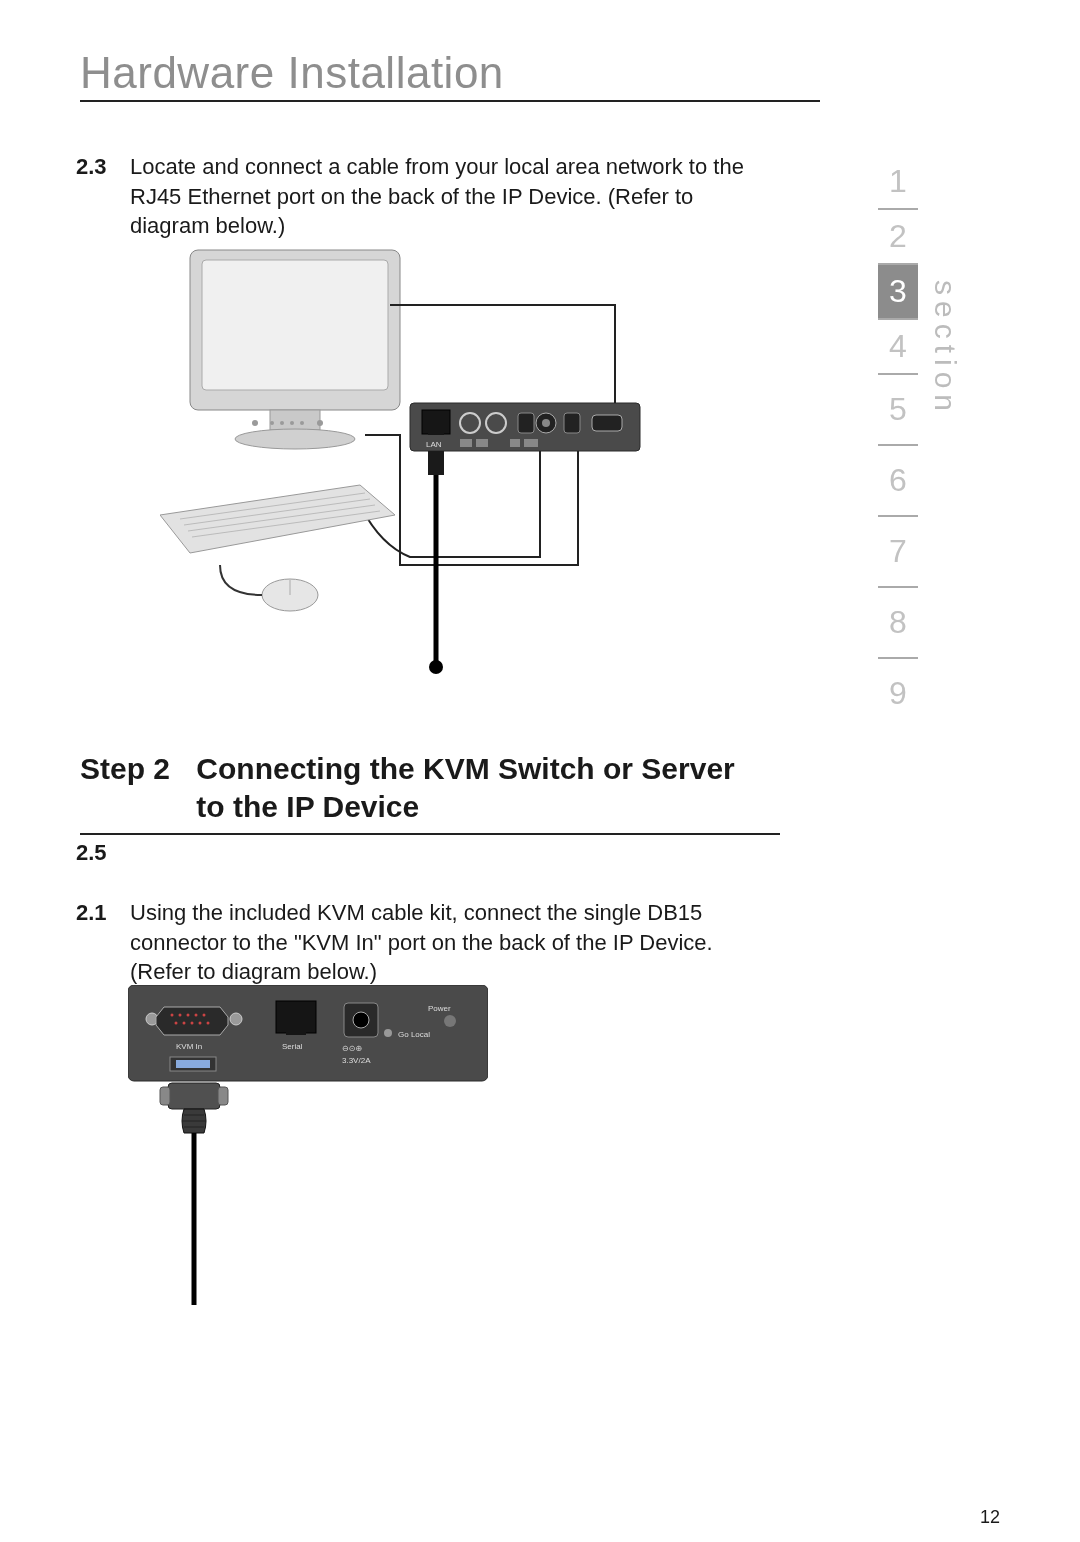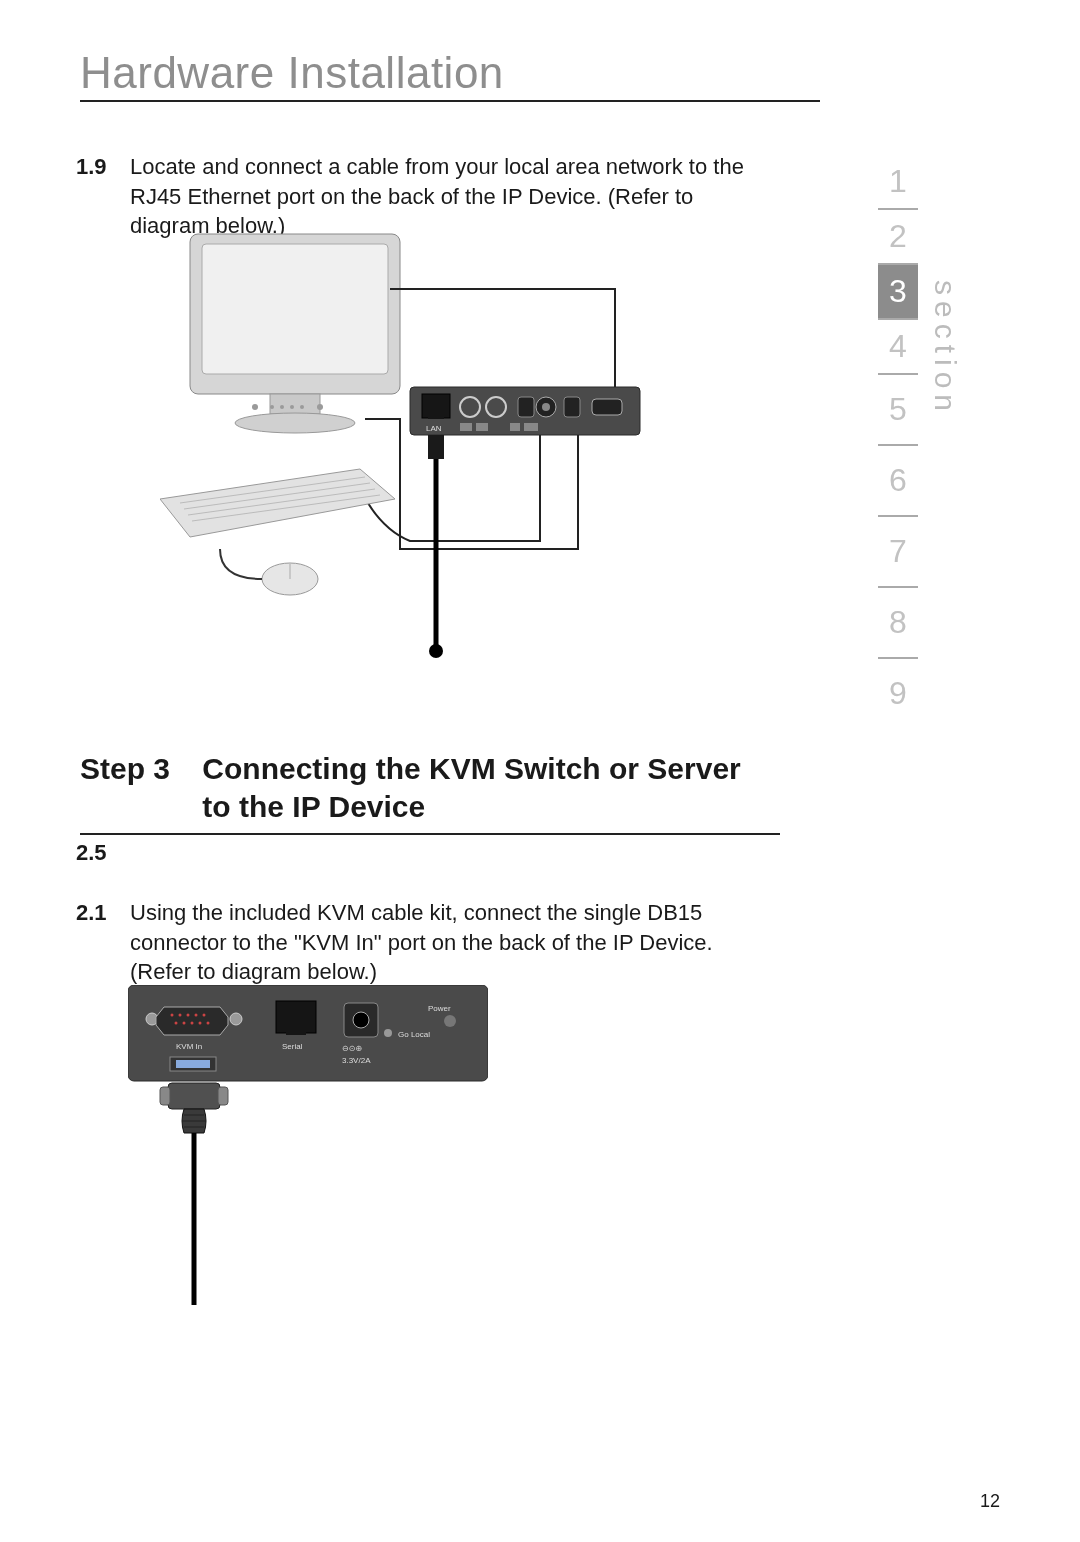--- a/index.html
+++ b/index.html
@@ -55,32 +55,32 @@
     left: var(--margin-x);
     top: 750px;
     width: 700px;
   }
   .step-heading {
     font-size: 30px;
     font-weight: 700;
     line-height: 1.25;
   }
   .step-heading .step-lbl { display: inline-block; width: 108px; }
-  .step-heading .step-title { display: inline-block; vertical-align: top; width: 560px; margin-left: 6px; }
+  .step-heading .step-title { display: inline-block; vertical-align: top; width: 560px; }
   .step-rule {
     margin-top: 8px;
     border-top: 2px solid #222;
     width: 700px;
   }
 
   .p2 { top: 838px; }
   .p3 { top: 898px; }
 
   
-  .pgnum { position: absolute; right: 80px; bottom: 30px; font-size: 18px; }
+  .pgnum { position: absolute; right: 80px; bottom: 14px; font-size: 18px; }
 
   
   .nav {
     position: absolute;
     right: 162px;
     top: 155px;
     width: 40px;
     display: flex;
     flex-direction: column;
     align-items: center;
@@ -107,21 +107,21 @@
     text-orientation: mixed;
     font-size: 30px;
     letter-spacing: 6px;
     color: #bcbcbc;
   }
 
   
   .diagram1 {
     position: absolute;
     left: 160px;
-    top: 229px;
+    top: 245px;
     width: 500px;
     height: 435px;
   }
   .diagram2 {
     position: absolute;
     left: 128px;
     top: 985px;
     width: 360px;
     height: 320px;
   }
@@ -134,21 +134,21 @@
   }
   .device-label { fill: #ddd; font-size: 8px; font-family: Arial, sans-serif; }
 </style>
 </head>
 <body>
 
 <div class="title">Hardware Installation</div>
 <div class="title-rule"></div>
 
 <div class="para p1">
-  <span class="num">1.9</span>
+  <span class="num">2.3</span>
   <span>Locate and connect a cable from your local area network to the RJ45 Ethernet port on the back of the IP Device. (Refer to diagram below.)</span>
 </div>
 
 <div class="diagram1">
 <svg viewBox="0 0 500 435" width="500" height="435">
 
   <g>
     <rect x="30" y="5" width="210" height="160" rx="8" fill="#d6d6d6" stroke="#888"></rect>
     <rect x="42" y="15" width="186" height="130" rx="4" fill="#f0f0f0" stroke="#aaa"></rect>
     <rect x="110" y="165" width="50" height="20" fill="#c9c9c9" stroke="#999"></rect>
@@ -206,21 +206,21 @@
   <g>
     <rect x="268" y="206" width="16" height="24" fill="#1a1a1a"></rect>
     <line x1="276" y1="230" x2="276" y2="420" stroke="#000" stroke-width="5"></line>
     <circle cx="276" cy="422" r="7" fill="#000"></circle>
   </g>
 </svg>
 </div>
 
 <div class="step-block">
   <div class="step-heading">
-    <span class="step-lbl">Step 3</span>
+    <span class="step-lbl">Step 2</span>
     <span class="step-title">Connecting the KVM Switch or Server to the IP Device</span>
   </div>
   <div class="step-rule"></div>
 </div>
 
 <div class="para p2">
   <span class="num">2.5</span>
 </div>
 
 <div class="para p3">

